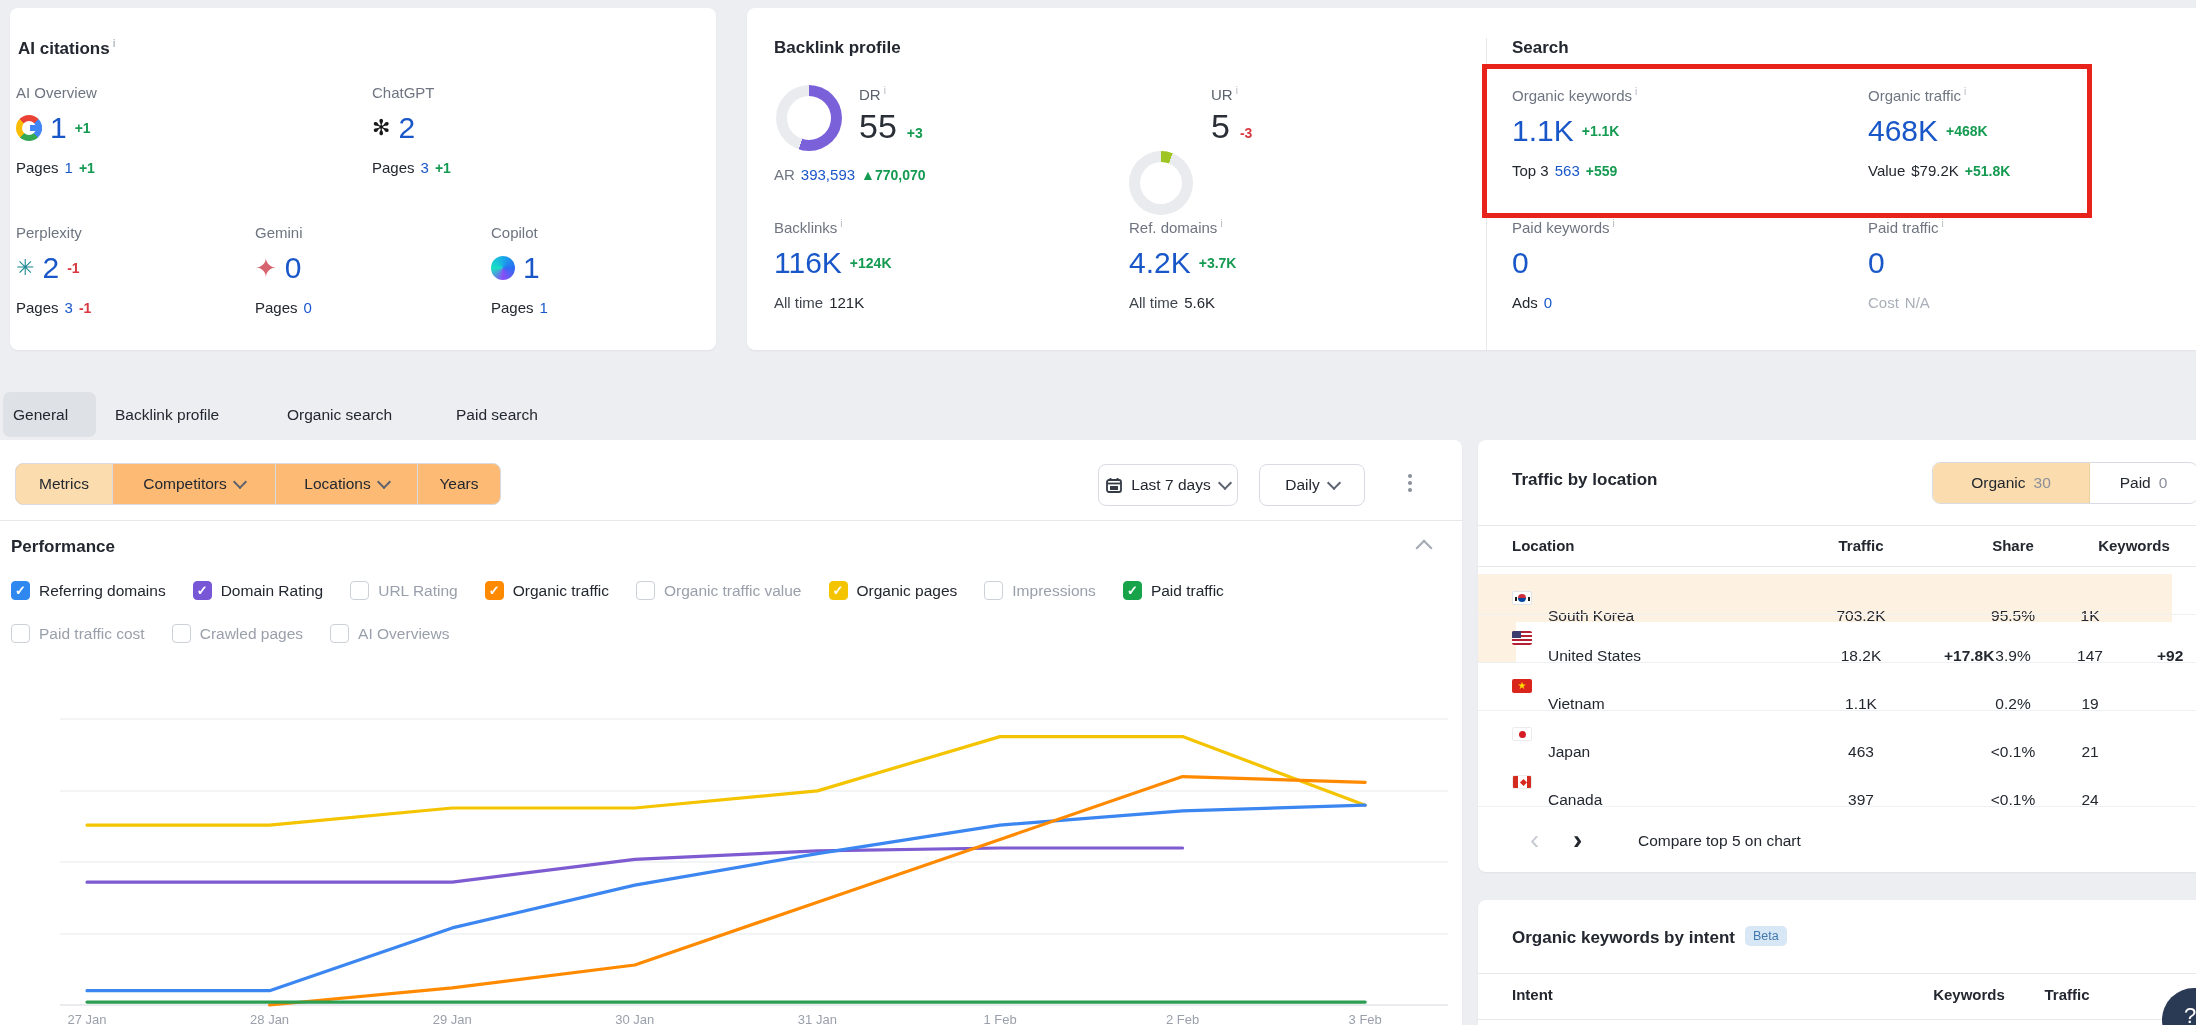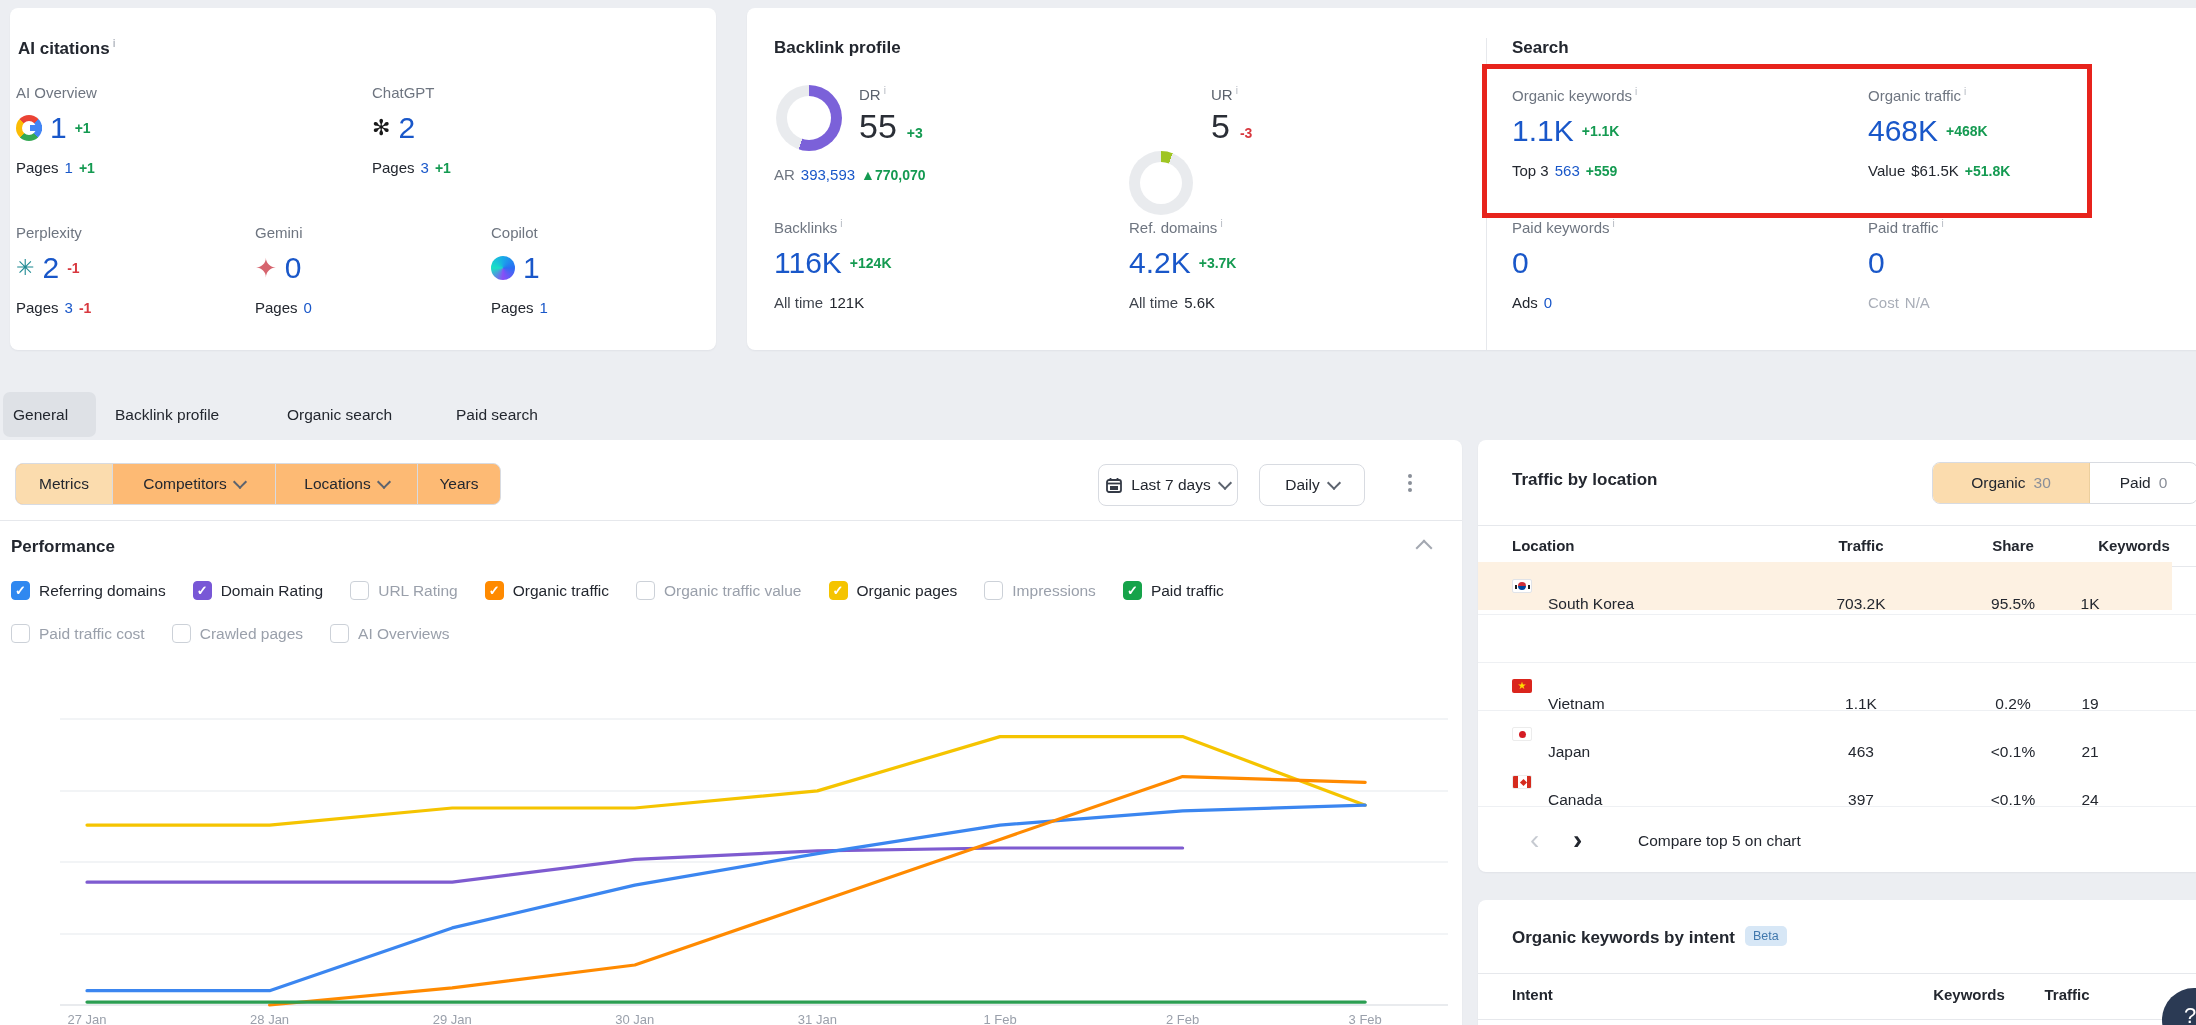--- a/index.html
+++ b/index.html
@@ -235,21 +235,21 @@
   </div>
 
   <div class="abs" style="left:1121px;top:78px">
     <div class="lbl"><span>Organic traffic</span><sup class="inf"></sup></div>
     <div class="vrow">
         <span class="big">468K</span>
         <span class="chg">+468K</span>
       </div>
     <div class="prow">
         <span class="sub">Value</span>
-        <span class="sub">$61.5K</span>
+        <span class="sub">$79.2K</span>
         <span class="chg">+51.8K</span>
       </div>
   </div>
 
   <div class="abs" style="left:765px;top:210px">
     <div class="lbl"><span>Paid keywords</span><sup class="inf"></sup></div>
     <div class="vrow">
         <span class="big">0</span>
       </div>
     <div class="prow">
@@ -414,27 +414,37 @@
   </div>
 
   <div class="divh" style="left:0;top:85px;width:718px"></div>
 
   <div class="abs th" style="left:34px;top:97px">Location</div>
   <div class="abs th cellr" style="left:308px;top:97px;width:150px">Traffic</div>
   <div class="abs th cellr" style="left:470px;top:97px;width:130px">Share</div>
   <div class="abs th cellr" style="left:600px;top:97px;width:112px">Keywords</div>
   <div class="divh" style="left:0;top:126px;width:718px"></div>
 
-  <div class="trow" style="top:122px">
+  <div class="trow" style="top:134px">
     <div class="abs" style="left:0;top:0;width:694px;height:48px;background:var(--rowhl)"></div>
     <span class="flag fl-kr abs" style="left:34px;top:17px"></span>
     <div class="cell" style="left:70px">South Korea</div>
     <div class="cell cellr" style="left:308px;width:150px">703.2K</div>
     <div class="cell cellr" style="left:470px;width:130px">95.5%</div>
     <div class="cell cellr blue" style="left:556px;width:112px">1K</div>
+  </div>
+  <div class="trow" style="top:174px">
+    <div class="abs" style="left:0;top:0;width:38px;height:48px;background:var(--rowhl)"></div>
+    <span class="flag fl-us abs" style="left:34px;top:17px"></span>
+    <div class="cell" style="left:70px">United States</div>
+    <div class="cell cellr" style="left:308px;width:150px">18.2K</div>
+    <div class="cell chg" style="left:466px;line-height:48px">+17.8K</div>
+    <div class="cell cellr" style="left:470px;width:130px">3.9%</div>
+    <div class="cell cellr blue" style="left:556px;width:112px">147</div>
+    <div class="cell chg" style="left:679px;line-height:48px">+92</div>
   </div>
   <div class="tsep" style="top:174px"></div>
   <div class="trow" style="top:222px">
     <span class="flag fl-vn abs" style="left:34px;top:17px"></span>
     <div class="cell" style="left:70px">Vietnam</div>
     <div class="cell cellr" style="left:308px;width:150px">1.1K</div>
     <div class="cell cellr" style="left:470px;width:130px">0.2%</div>
     <div class="cell cellr blue" style="left:556px;width:112px">19</div>
   </div>
   <div class="tsep" style="top:222px"></div>

